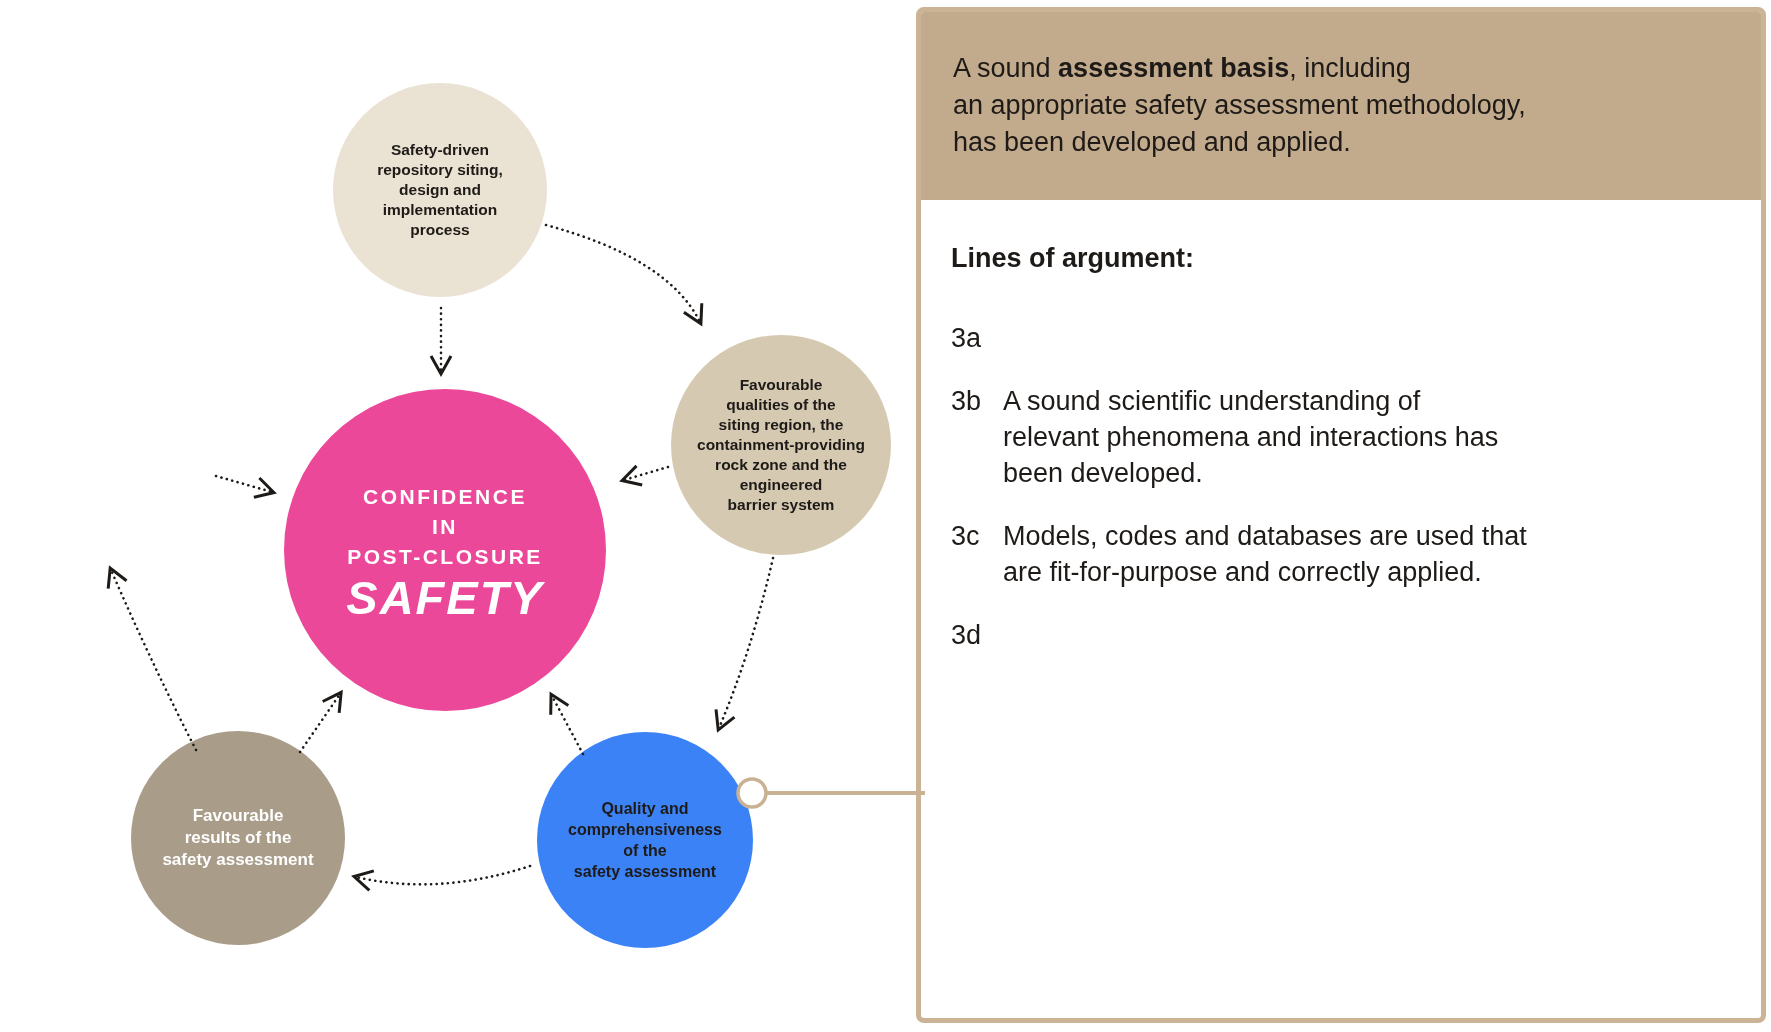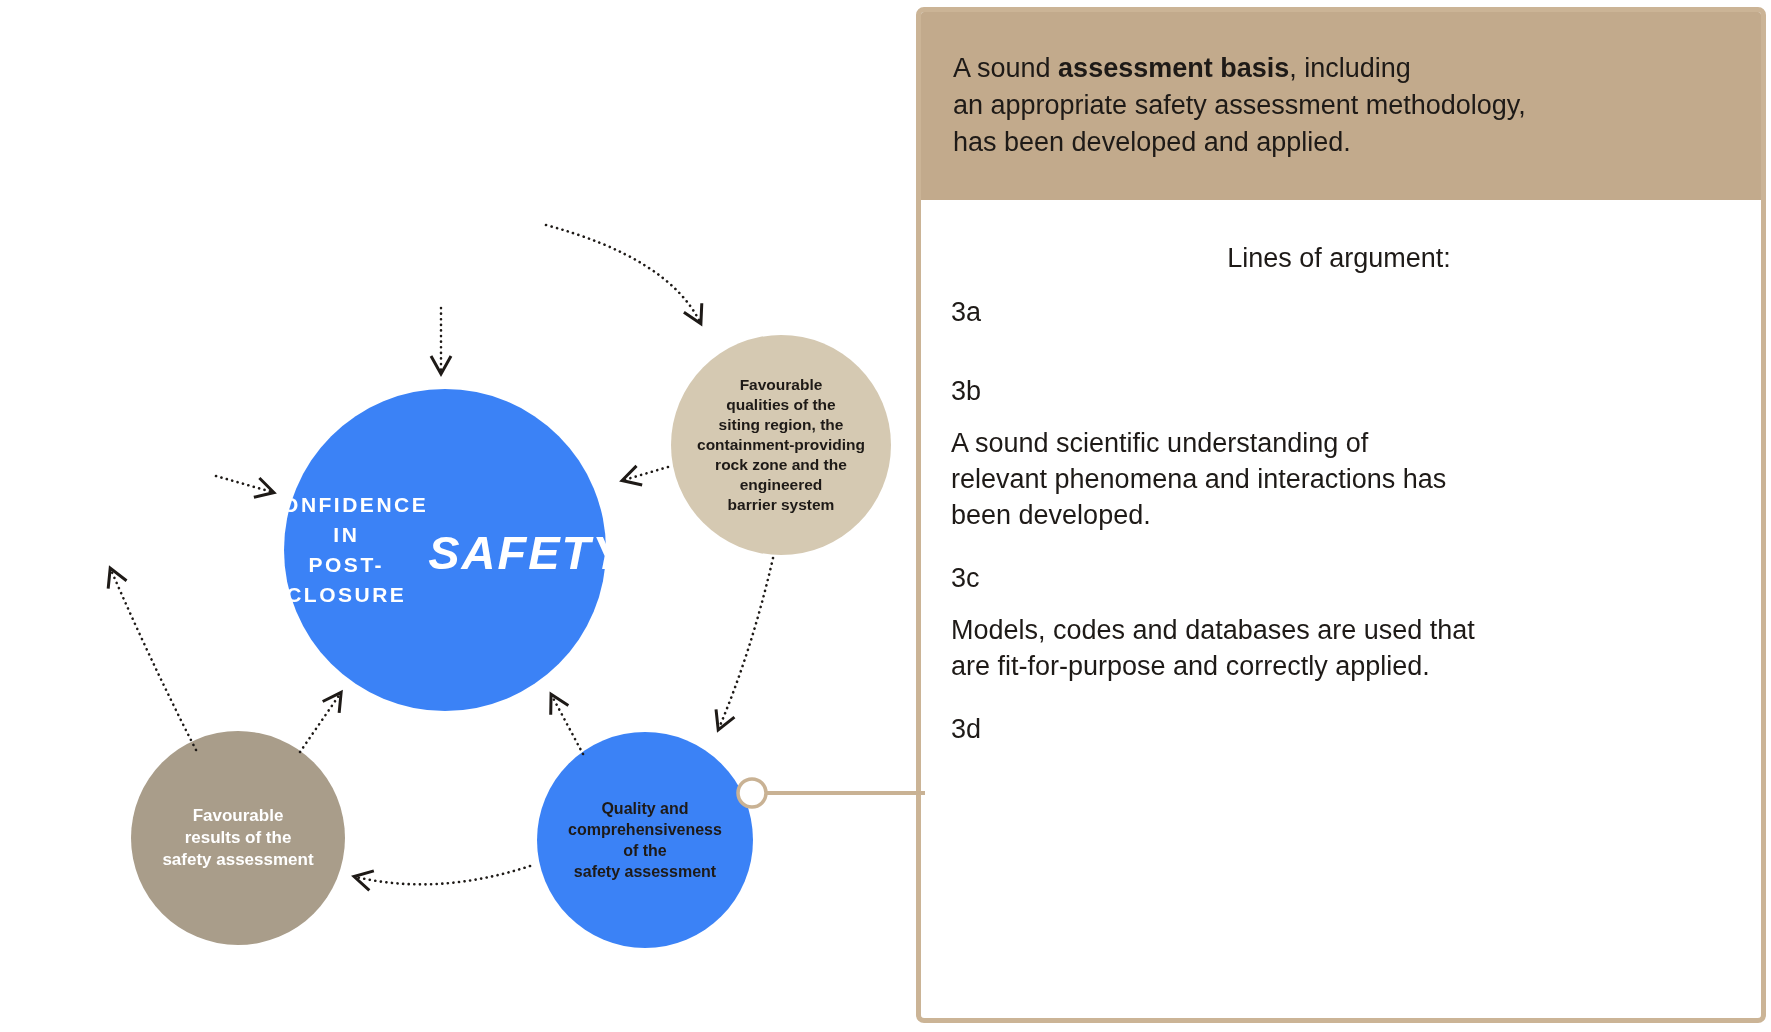--- a/index.html
+++ b/index.html
@@ -13,50 +13,57 @@
     display:flex;align-items:center;justify-content:center;
     text-align:center;font-weight:bold;white-space:pre-line;
     z-index:1;
   }
   .c-top{left:333px;top:83px;width:214px;height:214px;background:#eae2d2;color:#1e1a17;font-size:15.5px;line-height:20px;}
   .c-right{left:671px;top:335px;width:220px;height:220px;background:#d5c9b2;color:#1e1a17;font-size:15.5px;line-height:20px;}
   .c-left{left:4px;top:335px;width:212px;height:212px;background:#978b7a;color:#ffffff;font-size:17.5px;line-height:22px;}
   .c-bl{left:131px;top:731px;width:214px;height:214px;background:#a99d8a;color:#ffffff;font-size:17px;line-height:22px;}
   .c-br{left:537px;top:732px;width:216px;height:216px;background:#3b82f6;color:#1e1a17;font-size:16px;line-height:21px;}
   .c-center{
-    left:284px;top:389px;width:322px;height:322px;background:#3b82f6;color:#ffffff;
-    flex-direction:row;
+    left:284px;top:389px;width:322px;height:322px;background:#ec4899;color:#ffffff;
+    flex-direction:column;
   }
   .c-center .small{font-size:21px;line-height:30px;letter-spacing:2.5px;}
   .c-center .big{font-size:47px;line-height:40px;letter-spacing:2px;margin-top:6px;font-style:italic;}
   
   .overlay{position:absolute;left:0;top:0;width:1771px;height:1032px;z-index:2;pointer-events:none;}
   
   .panel{
     position:absolute;left:916px;top:7px;width:850px;height:1016px;
     box-sizing:border-box;background:#ffffff;border:5px solid #cbb496;border-radius:8px;
     overflow:hidden;z-index:1;
   }
   .panel-header{
     background:#c2aa8c;height:188px;box-sizing:border-box;
     padding:38px 36px 0 32px;font-size:27px;line-height:37px;color:#1e1a17;
   }
   .panel-header .hdr-part{white-space:pre-line;}
   .panel-header .hdr-bold{font-weight:bold;white-space:pre-line;}
   .panel-body{padding:40px 34px 0 30px;font-size:27px;line-height:36px;color:#1e1a17;}
-  .loa-heading{font-weight:normal;margin-bottom:18px;text-align:center;}
-  .loa-item{display:flex;margin-bottom:27px;flex-direction:column;}
+  .loa-heading{font-weight:bold;margin-bottom:44px;}
+  .loa-item{display:flex;margin-bottom:27px;}
   .loa-id{flex:0 0 52px;}
   .loa-text{white-space:pre-line;}
 </style>
 </head>
 <body>
 
 <div class="stage">
 
+  <div class="circle c-top">
+    <span>Safety-driven
+repository siting,
+design and
+implementation
+process</span>
+  </div>
 
   <div class="circle c-right">
     <span>Favourable
 qualities of the
 siting region, the
 containment-providing
 rock zone and the
 engineered
 barrier system</span>
   </div>

